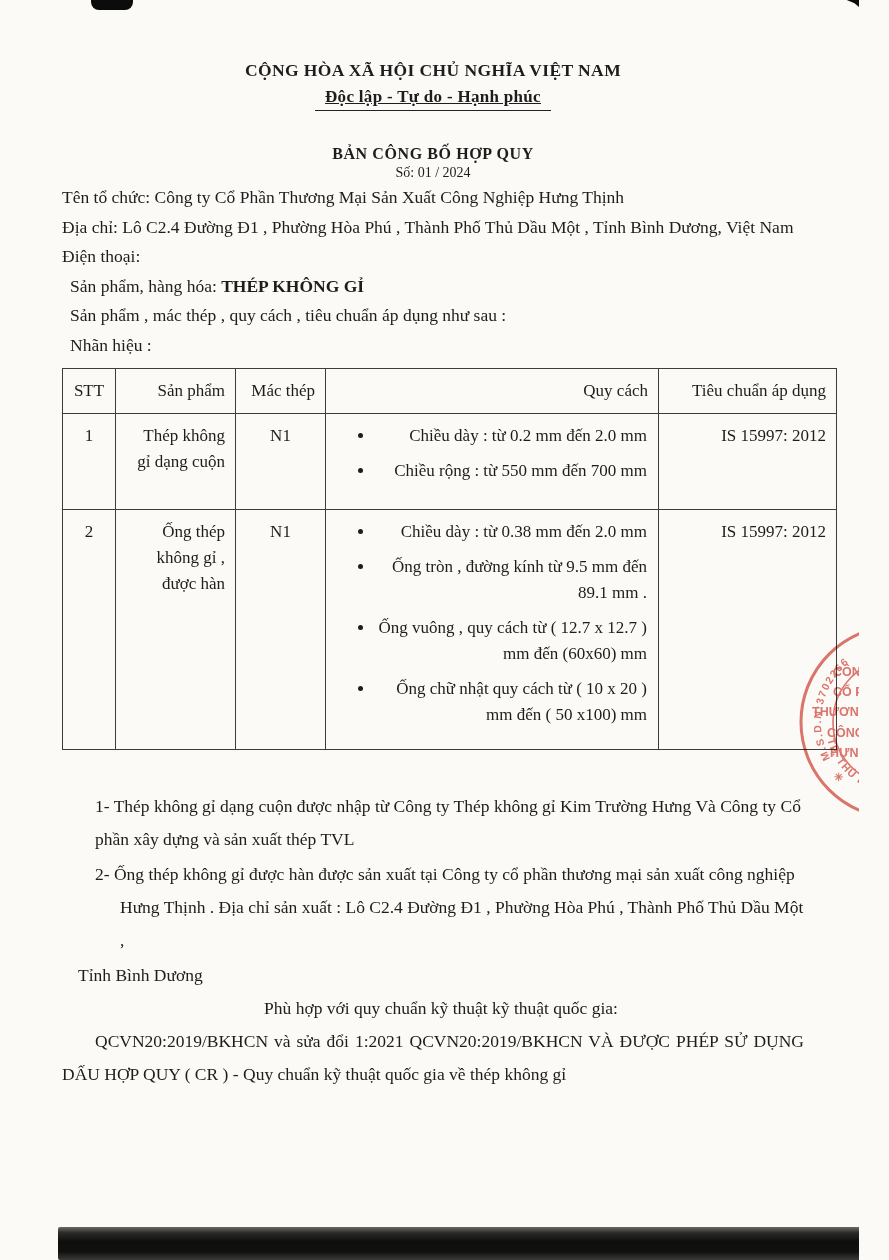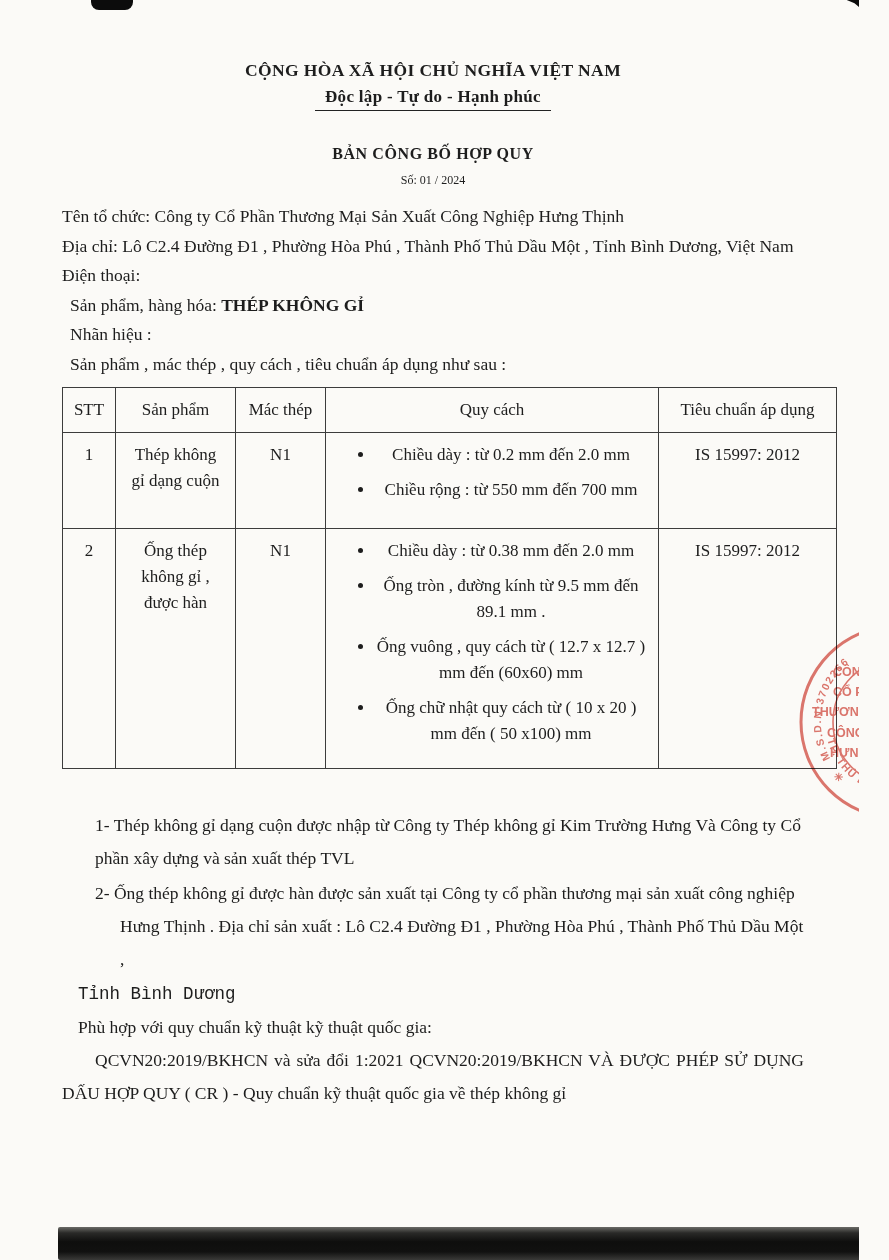--- a/index.html
+++ b/index.html
@@ -21,67 +21,68 @@
   .nat-header { text-align: center; }
   .nat-line1 { font-size: 17.5px; font-weight: bold; letter-spacing: 0.4px; }
   .nat-line2-wrap { text-align: center; margin-top: 6px; }
   .nat-line2 {
     display: inline-block;
     font-size: 17px;
     font-weight: bold;
     padding: 0 10px 3px 10px;
     border-bottom: 1.6px solid #222;
     letter-spacing: 0.3px;
+    text-decoration: underline;
   }
   .doc-title {
     margin-top: 34px;
     text-align: center;
     font-size: 16px;
     font-weight: bold;
     letter-spacing: 0.6px;
   }
-  .doc-number { margin-top: 10px; text-align: center; font-size: 12px; }
-  
-  .info { margin-top: 14px; font-size: 17.5px; line-height: 29.5px; }
+  .doc-number { margin-top: 2px; text-align: center; font-size: 14px; }
+  
+  .info { margin-top: 2px; font-size: 17.5px; line-height: 29.5px; }
   .info p { max-width: 772px; }
   .info .indented { padding-left: 8px; }
   .bold { font-weight: bold; }
   
   table.spec-table {
     margin-top: 8px;
     border-collapse: collapse;
     width: 774px;
     font-size: 17px;
     table-layout: fixed;
   }
   .spec-table th, .spec-table td {
     border: 1.4px solid #3c3c3c;
     vertical-align: top;
     padding: 9px 10px;
     line-height: 26px;
     font-weight: normal;
-    text-align: center;
+    text-align: right;
   }
   .col-stt { width: 53px; }
   .col-product { width: 120px; }
   .col-grade { width: 90px; }
   .col-spec { width: 333px; }
   .col-standard { width: 178px; }
   .spec-table th { height: 42px; }
   .spec-table .c { text-align: center; }
   .spec-table ul { margin: 0 0 0 26px; padding: 0; }
   .spec-table li { margin-bottom: 9px; max-width: 272px; margin-left: 13px; }
   .row-1 td { height: 96px; }
   .row-2 td { height: 240px; }
   
   .notes { margin-top: 40px; font-size: 17.5px; line-height: 33px; }
   .note-1 { margin-left: 33px; max-width: 740px; }
   .note-2 { margin-left: 58px; max-width: 715px; text-indent: -25px; margin-top: 2px; }
-  .note-3 { margin-left: 16px; margin-top: 2px; font-family: Liberation Mono, monospace; }
-  .note-4 { margin-left: 16px; }
+  .note-3 { margin-left: 16px; margin-top: 2px; }
+  .note-4 { margin-left: 16px; text-align: center; }
   .note-5 { max-width: 772px; text-align: justify; text-indent: 33px; }
   
   .stamp {
     position: absolute;
     left: 797px;
     top: 622px;
     width: 200px;
     height: 200px;
     opacity: 0.85;
     mix-blend-mode: multiply;
@@ -121,22 +122,22 @@
   </div>
 
   <div class="doc-title">BẢN CÔNG BỐ HỢP QUY</div>
   <div class="doc-number">Số: 01 / 2024</div>
 
   <div class="info">
     <p>Tên tổ chức: Công ty Cổ Phần Thương Mại Sản Xuất Công Nghiệp Hưng Thịnh</p>
     <p>Địa chỉ: Lô C2.4 Đường Đ1 , Phường Hòa Phú , Thành Phố Thủ Dầu Một , Tỉnh Bình Dương, Việt Nam</p>
     <p>Điện thoại:</p>
     <p class="indented"><span>Sản phẩm, hàng hóa: </span><span class="bold">THÉP KHÔNG GỈ</span></p>
+    <p class="indented">Sản phẩm , mác thép , quy cách , tiêu chuẩn áp dụng như sau :</p>
     <p class="indented">Nhãn hiệu :</p>
-    <p class="indented">Sản phẩm , mác thép , quy cách , tiêu chuẩn áp dụng như sau :</p>
   </div>
 
   <table class="spec-table">
     <colgroup>
       <col class="col-stt">
         <col class="col-product">
         <col class="col-grade">
         <col class="col-spec">
         <col class="col-standard">
     </colgroup>

